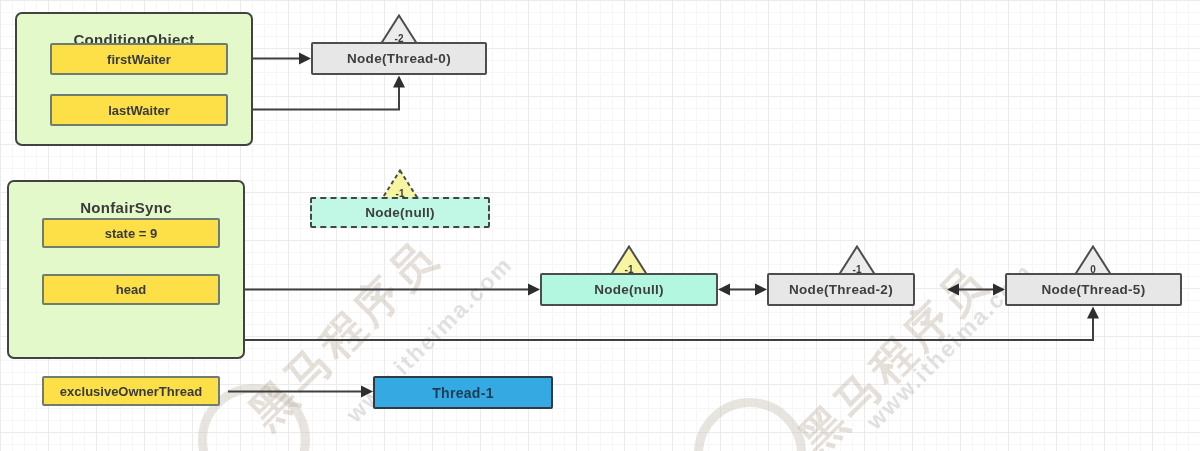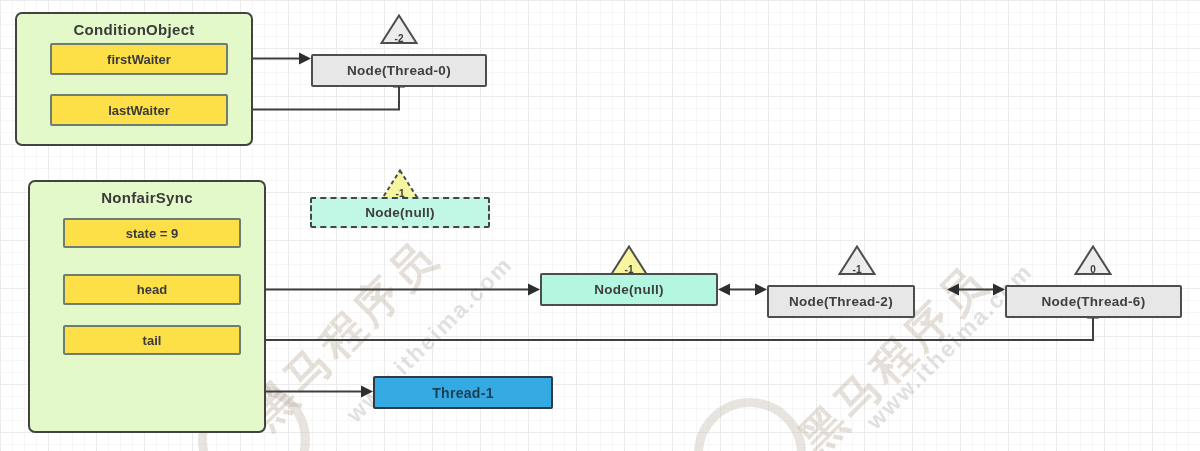--- a/index.html
+++ b/index.html
@@ -54,21 +54,21 @@
   
   .container-box {
     position: absolute; z-index: 3;
     background: #e3f9ca;
     border: 2px solid #424242;
     border-radius: 7px;
   }
   .container-title {
     display: block;
     text-align: center;
-    padding-top: 7px;
+    padding-top: 17px;
     font-size: 15px; font-weight: bold;
     color: #3a3a3a;
     letter-spacing: 0.3px;
   }
   .field {
     position: absolute;
     left: 33px; width: 178px;
     background: #fde047;
     border: 2px solid #6d7d72;
     border-radius: 2px;
@@ -78,21 +78,21 @@
 
   
   .node {
     position: absolute; z-index: 3;
     display: flex; align-items: center; justify-content: center;
     font-size: 13.5px; font-weight: bold; color: #3e3e3e;
     letter-spacing: 0.3px;
     border-radius: 2px;
     border: 2px solid #4d4d4d;
   }
-  .node-gray { background: #e7e7e7; margin-top: 12px; }
+  .node-gray { background: #e7e7e7; }
   .node-cyan { background: #b4f7e0; }
   .node-dashed { background: #c0f8e5; border: 2px dashed #454545; }
   .thread-box {
     background: #35a9e1;
     border: 2px solid #2e3b46;
     color: #1b3c55;
     font-size: 14px;
   }
 
   
@@ -198,50 +198,50 @@
   <div class="container-box" style="left:15px; top:12px; width:238px; height:134px;">
     <span class="container-title">ConditionObject</span>
     <div class="field" style="top:29px; height:32px;">
       <span>firstWaiter</span>
     </div>
     <div class="field" style="top:80px; height:32px;text-align:center;">
       <span>lastWaiter</span>
     </div>
   </div>
 
-  <div class="container-box" style="left:28px; top:180px; width:238px; height:253px;">
+  <div class="container-box" style="left:7px; top:180px; width:238px; height:179px;">
     <span class="container-title">NonfairSync</span>
     <div class="field" style="top:36px; height:30px;">
       <span>state = 9</span>
     </div>
     <div class="field" style="top:92px; height:31px;">
       <span>head</span>
     </div>
-    <div class="field" style="top:143px; height:30px;">
-      <span>tail</span>
+    <div class="field" style="top:194px; height:30px;">
+      <span>exclusiveOwnerThread</span>
     </div>
   </div>
 
   <div class="node node-gray" style="left:311px; top:42px; width:176px; height:33px;">
     <span>Node(Thread-0)</span>
   </div>
 
   <div class="node node-dashed" style="left:310px; top:197px; width:180px; height:31px;">
     <span>Node(null)</span>
   </div>
 
   <div class="node node-cyan" style="left:540px; top:273px; width:178px; height:33px;">
     <span>Node(null)</span>
   </div>
 
   <div class="node node-gray" style="left:767px; top:273px; width:148px; height:33px;">
     <span>Node(Thread-2)</span>
   </div>
 
   <div class="node node-gray" style="left:1005px; top:273px; width:177px; height:33px;">
-    <span>Node(Thread-6)</span>
+    <span>Node(Thread-5)</span>
   </div>
 
   <div class="node thread-box" style="left:373px; top:376px; width:180px; height:33px;">
     <span>Thread-1</span>
   </div>
 
 </div>
 
 </body></html>

